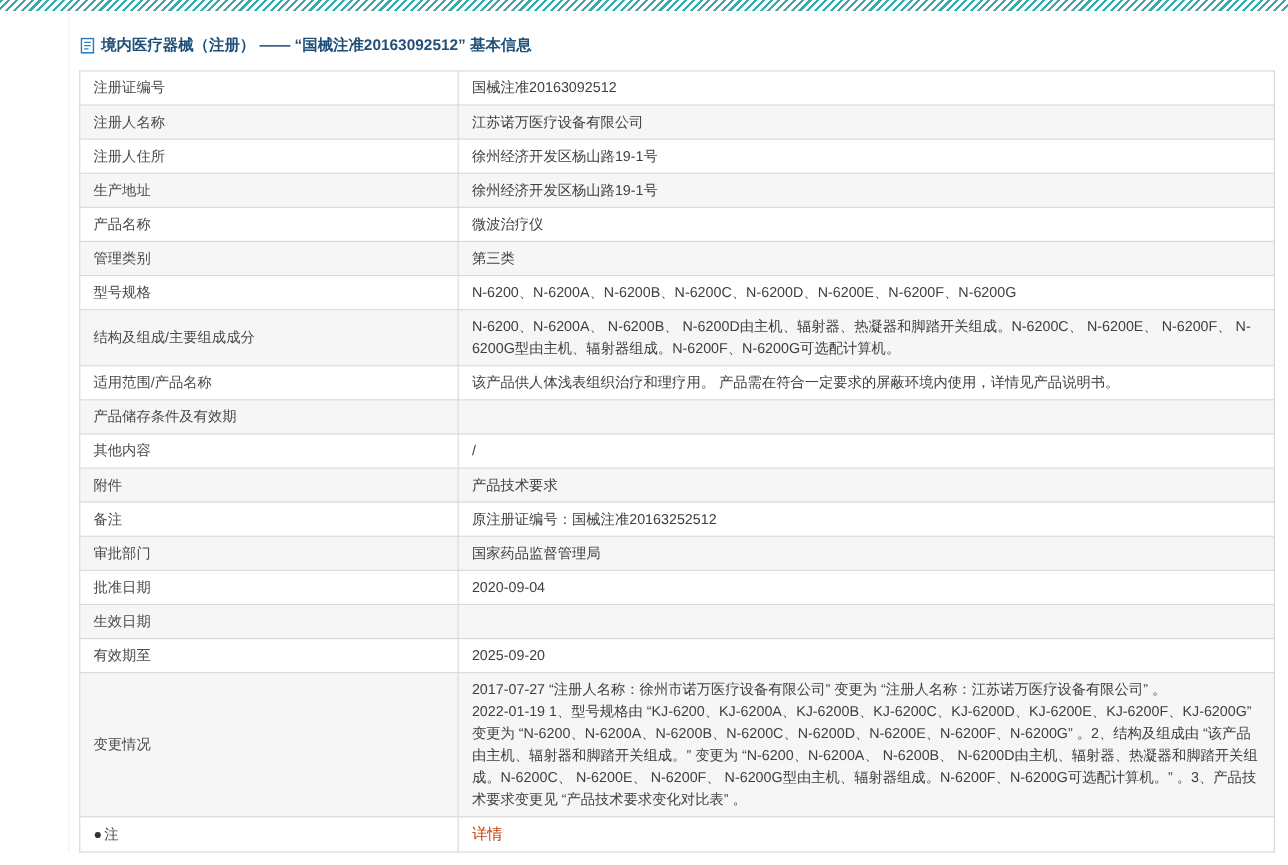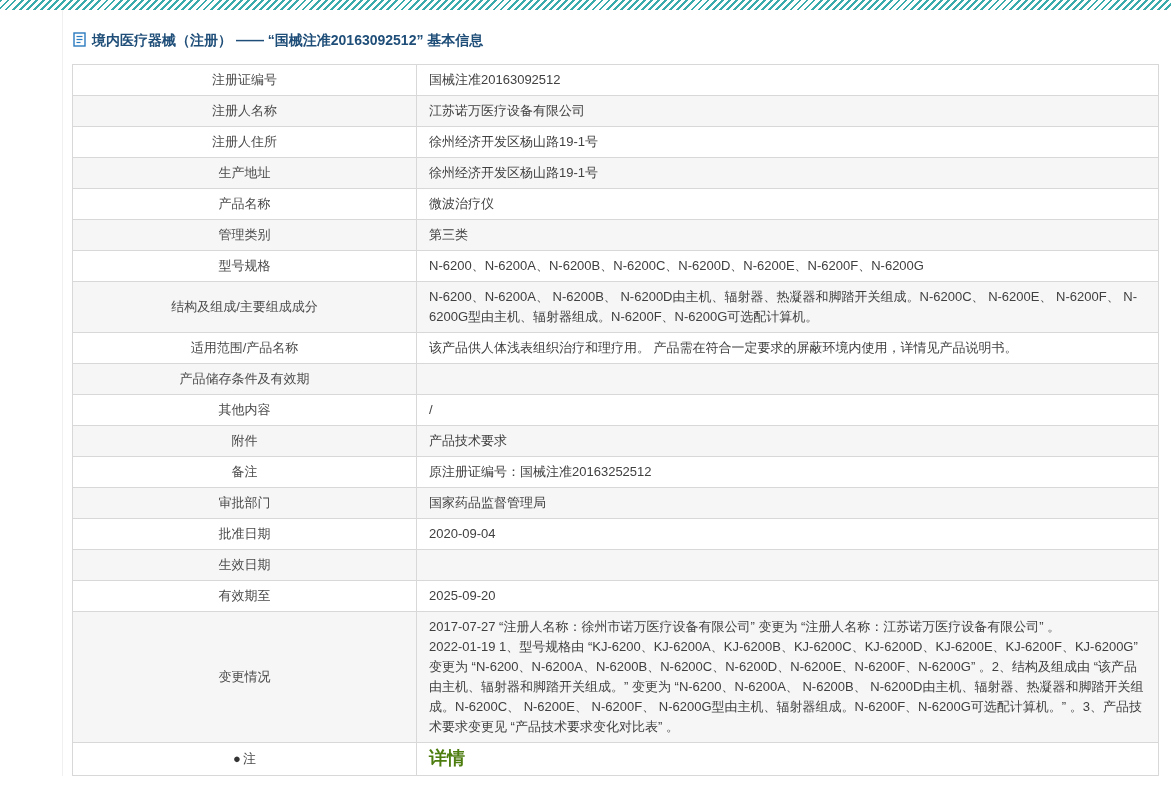--- a/index.html
+++ b/index.html
@@ -21,20 +21,21 @@
   .content {
     margin-left: 62px;
     width: 1096px;
     padding-top: 22px;
     border-left: 1px solid #f0f0f0;
     padding-left: 0;
     min-height: 760px;
   }
   .page-header {
     display: flex;
+    align-items: center;
     gap: 6px;
     padding-left: 10px;
     margin-bottom: 14px;
   }
   .page-header .doc-icon {
     width: 13px; height: 15px;
     display: inline-block;
     flex: 0 0 auto;
   }
   .page-title {
@@ -54,34 +55,33 @@
     font-size: 13px;
     line-height: 20px;
     padding: 5px 12px;
     vertical-align: middle;
     color: #404040;
     background: #ffffff;
     word-break: break-word;
   }
   table.info-table td.label {
     width: 344px;
-    text-align: center;
+    text-align: left;
     color: #4a4a4a;
   }
   table.info-table tr:nth-child(even) td {
     background: #f6f6f6;
   }
   td.multiline { white-space: pre-line; }
   td.empty { height: 30px; }
   a.detail-link {
-    color: #4d7c0f;
+    color: #c2410c;
     text-decoration: none;
-    font-size: 18px;
+    font-size: 14px;
     cursor: pointer;
-    font-weight: bold;
   }
   .note-icon {
     display: inline-block;
     color: #333333;
     margin-right: 2px;
     font-size: 13px;
   }
 </style>
 </head>
 <body>

